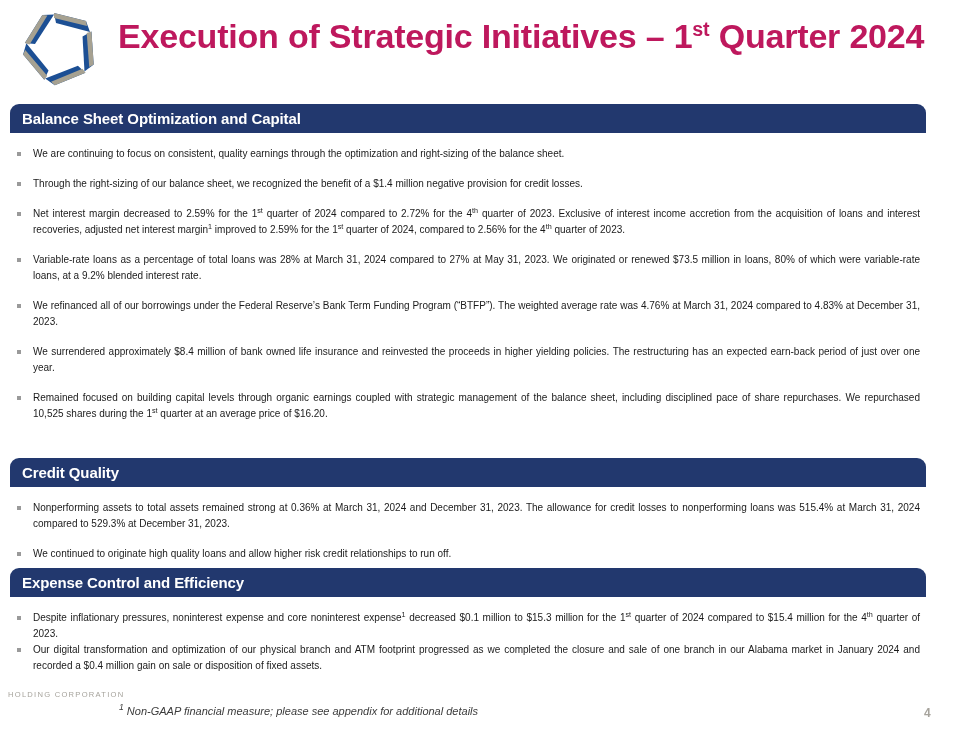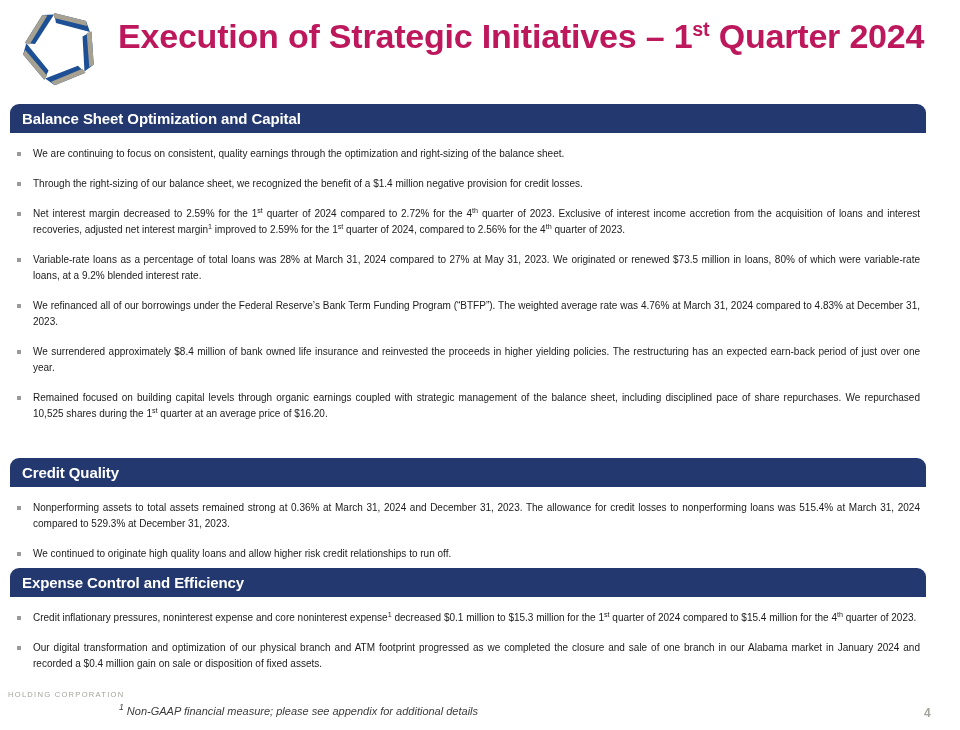--- a/index.html
+++ b/index.html
@@ -101,21 +101,21 @@
     font-size: 0.72em;
     vertical-align: super;
     line-height: 0;
   }
 
   
   #sec-balance .bullet { margin-top: 14px; }
   #sec-balance .bullet:first-child { margin-top: 13px; }
   #sec-credit .bullet { margin-top: 14px; }
   #sec-credit .bullet:first-child { margin-top: 13px; }
-  #sec-expense .bullet { margin-top: 14px; }
+  #sec-expense .bullet { }
   #sec-expense .bullet:first-child { margin-top: 13px; }
 
   
   .footer {
     position: absolute;
     left: 0;
     top: 690px;
     width: 960px;
     height: 40px;
   }
@@ -234,21 +234,21 @@
     <li class="bullet"><span class="marker"></span><span><span>Nonperforming assets to total assets remained strong at 0.36% at March 31, 2024 and December 31, 2023. The allowance for credit losses to nonperforming loans was 515.4% at March 31, 2024 compared to 529.3% at December 31, 2023.</span></span></li>
     <li class="bullet"><span class="marker"></span><span><span>We continued to originate high quality loans and allow higher risk credit relationships to run off.</span></span></li>
   </ul>
 </div>
 
 <div class="section" id="sec-expense" style="top:568px;">
   <div class="section-bar">
     <span class="section-bar-title">Expense Control and Efficiency</span>
   </div>
   <ul class="bullet-list">
-    <li class="bullet"><span class="marker"></span><span><span>Credit inflationary pressures, noninterest expense and core noninterest expense</span><sup>1</sup><span> decreased $0.1 million to $15.3 million for the 1</span><sup>st</sup><span> quarter of 2024 compared to $15.4 million for the 4</span><sup>th</sup><span> quarter of 2023.</span></span></li>
+    <li class="bullet"><span class="marker"></span><span><span>Despite inflationary pressures, noninterest expense and core noninterest expense</span><sup>1</sup><span> decreased $0.1 million to $15.3 million for the 1</span><sup>st</sup><span> quarter of 2024 compared to $15.4 million for the 4</span><sup>th</sup><span> quarter of 2023.</span></span></li>
     <li class="bullet"><span class="marker"></span><span><span>Our digital transformation and optimization of our physical branch and ATM footprint progressed as we completed the closure and sale of one branch in our Alabama market in January 2024 and recorded a $0.4 million gain on sale or disposition of fixed assets.</span></span></li>
   </ul>
 </div>
 
 <div class="footer">
   <div class="brand-lockup">
     <div class="brand-sub">HOLDING CORPORATION</div>
   </div>
   <div class="footnote"><sup>1</sup><span> Non-GAAP financial measure;  please  see  appendix  for additional  details</span></div>
   <div class="page-number">4</div>

